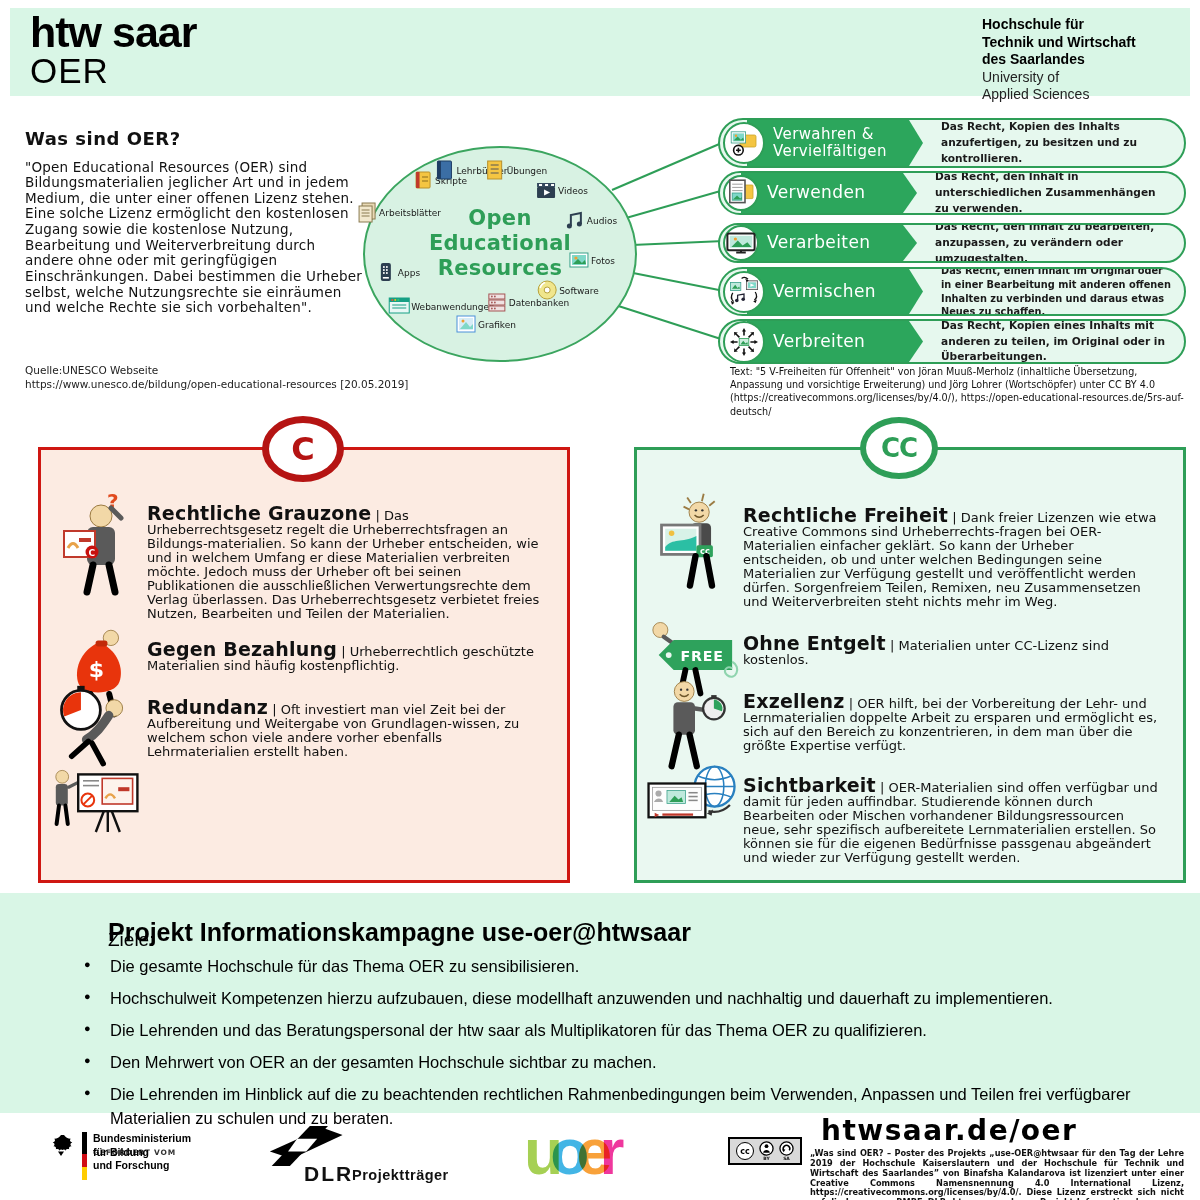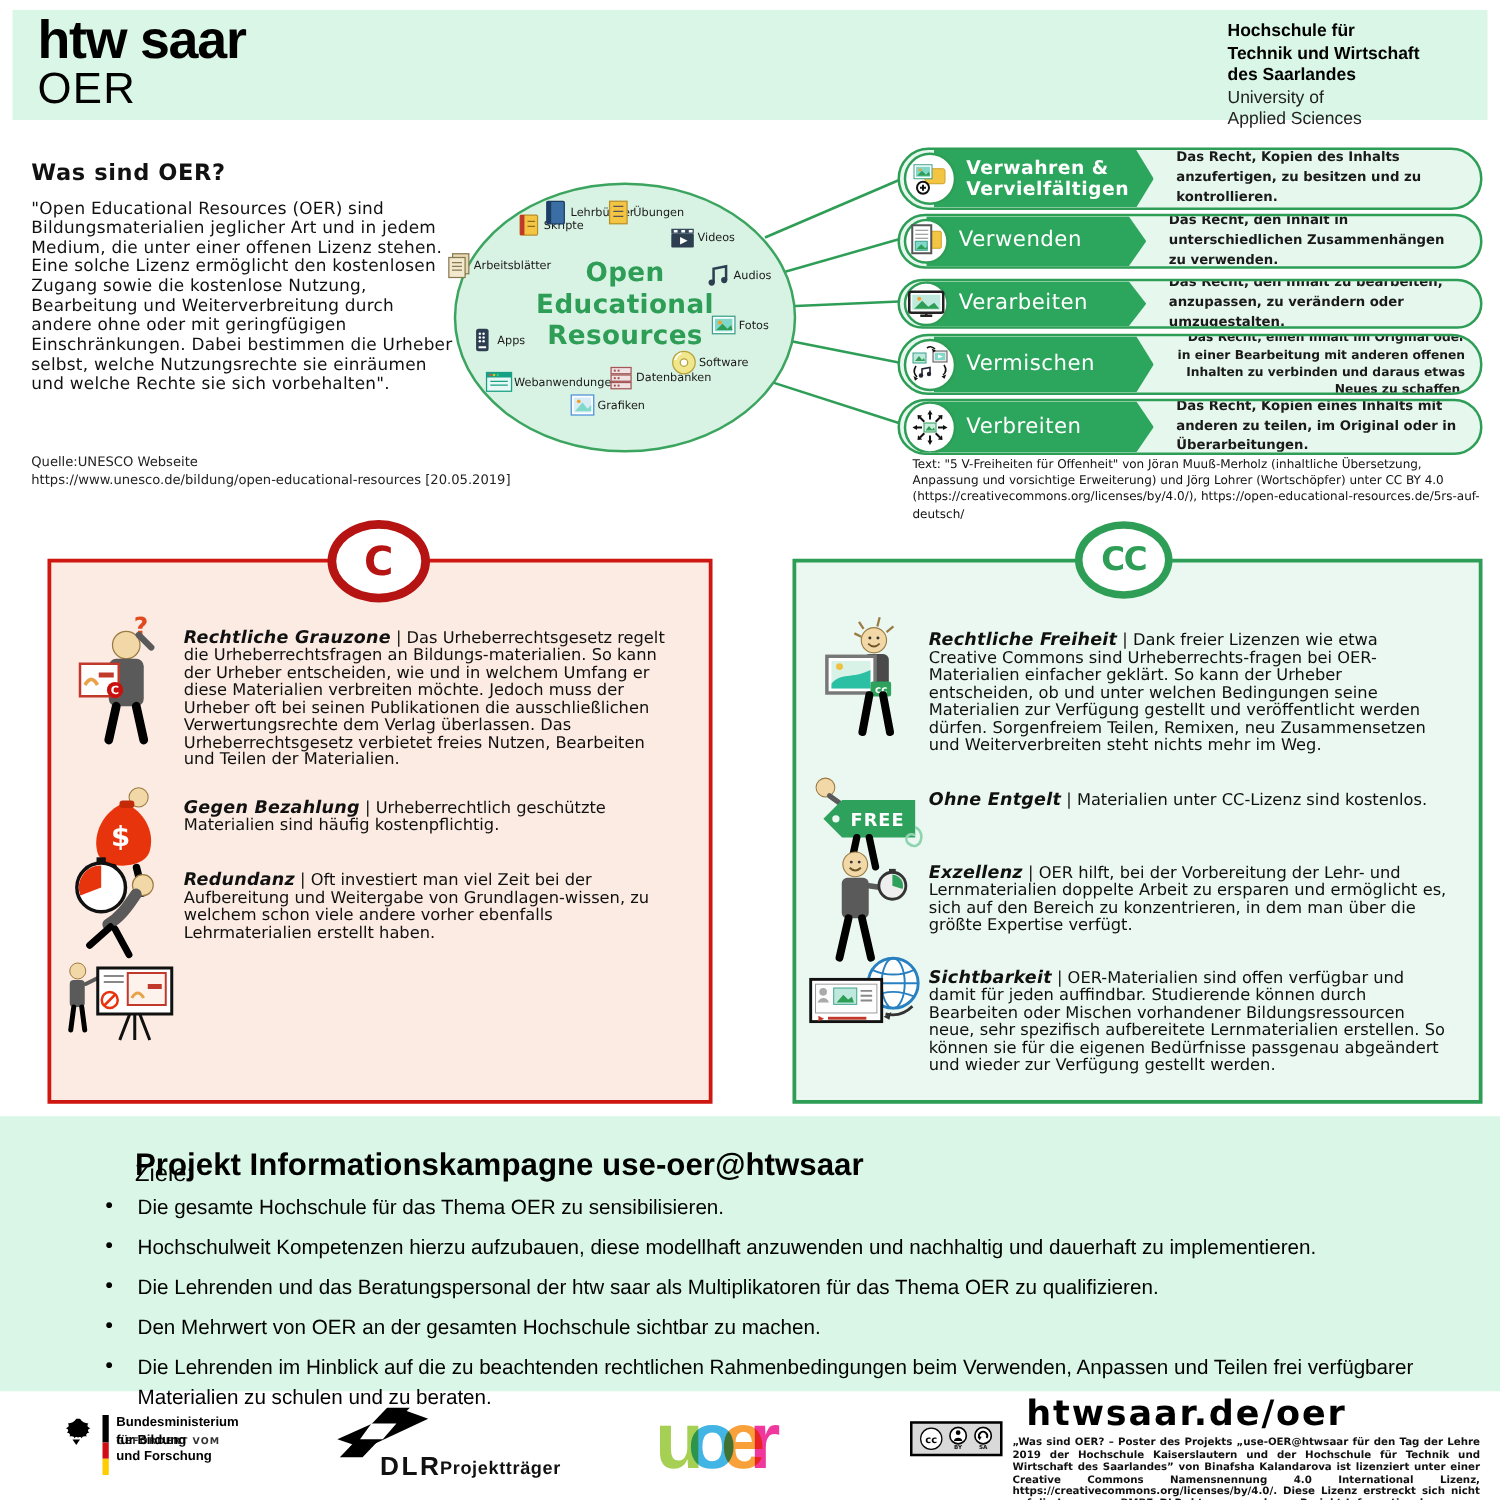--- a/index.html
+++ b/index.html
@@ -34,37 +34,37 @@
           background:#e6f8ee;box-sizing:border-box;display:flex;align-items:center;overflow:hidden;}
   .b1{top:0;height:50px}.b2{top:53px;height:44px}.b3{top:105px;height:40px}.b4{top:149px;height:49px}.b5{top:201px;height:45px}
   .bicon{flex:0 0 42px;height:42px;background:#fff;border:2px solid #2e9e57;border-radius:50%;
          margin-left:3px;display:flex;align-items:center;justify-content:center;z-index:2;box-sizing:border-box;}
   .bicon svg{width:32px;height:32px;}
   .b3 .bicon,.b2 .bicon{height:36px;flex-basis:36px}
   .blabel{align-self:stretch;display:flex;align-items:center;background:#2ca65c;color:#fff;
           width:176px;box-sizing:border-box;margin-left:-18px;padding:0 20px 0 26px;z-index:1;
           clip-path:polygon(0 0,calc(100% - 14px) 0,100% 50%,calc(100% - 14px) 100%,0 100%);
           font-size:17px;letter-spacing:.4px;white-space:pre-line;line-height:1.12;}
-  .b1 .blabel{font-size:15px;font-weight:bold;}
+  .b1 .blabel{font-size:15px;}
   .bdesc{flex:1;padding:0 12px 0 18px;font-size:10.6px;font-weight:bold;line-height:1.5;color:#1a1a1a;}
-  .b4 .bdesc{font-size:9.8px;line-height:1.4;text-align:right;}
+  .b4 .bdesc{font-size:9.8px;line-height:1.4;}
   .credit{position:absolute;left:730px;top:365px;width:456px;font-size:9.6px;line-height:1.38;color:#111;}
   
   .cbox{position:absolute;left:38px;top:447px;width:532px;height:436px;background:#fcebe2;
         border:3px solid #cf1712;box-sizing:border-box;z-index:1;}
   .ccbox{position:absolute;left:634px;top:447px;width:552px;height:436px;background:#eaf8f1;
         border:3px solid #2e9e57;box-sizing:border-box;z-index:1;}
   .badge{position:absolute;background:#fff;border-radius:50%;display:flex;align-items:center;justify-content:center;
          font-weight:bold;z-index:3;font-family:"DejaVu Sans",sans-serif;}
   .cbadge{left:262px;top:416px;width:68px;height:52px;border:7px solid #b51413;color:#b51413;font-size:32px;}
   .ccbadge{left:860px;top:417px;width:66px;height:50px;border:6px solid #2e9e57;color:#2e9e57;font-size:26px;letter-spacing:-1px;}
   .row{position:absolute;left:10px;right:24px;display:flex;align-items:flex-start;}
   .ricon{flex:0 0 96px;display:flex;justify-content:center;}
   .rtext{flex:1;font-size:13px;line-height:1.07;color:#111;}
-  .rtext b{font-size:14px;letter-spacing:.2px;font-style:italic;}
+  .rtext b{font-size:19px;letter-spacing:.2px;}
   .cr1{top:40px}.cr2{top:176px}.cr3{top:234px}.cr4{top:318px}
   .gr1{top:42px}.gr2{top:170px}.gr3{top:228px}.gr4{top:312px}
   
   .campaign{position:absolute;left:0;top:893px;width:1200px;height:220px;background:#d9f6e6;
             font-family:"Liberation Sans",sans-serif;}
   .camp-title{position:absolute;left:108px;top:4px;font-size:25px;font-weight:bold;color:#000;}
   .camp-sub{position:absolute;left:108px;top:36px;font-size:19px;color:#000;}
   .goals{position:absolute;left:84px;top:62px;width:1070px;margin:0;padding:0;list-style:none;}
   .goals li{position:relative;padding-left:26px;font-size:16.5px;line-height:1.45;margin-bottom:8px;color:#000;}
   .goals li::before{content:"●";position:absolute;left:0;top:2px;font-size:11px;}

